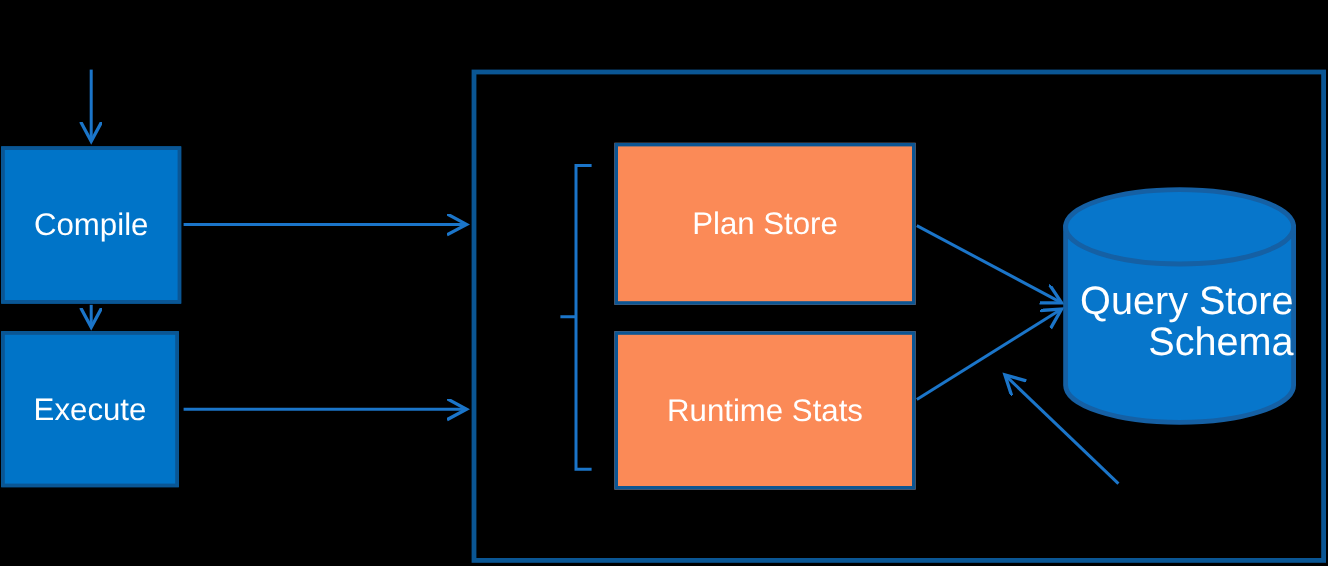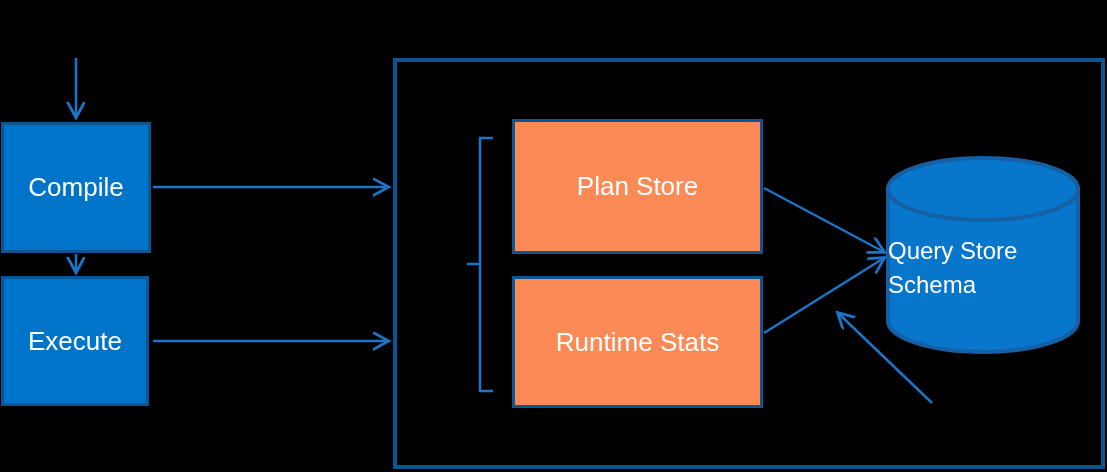--- a/index.html
+++ b/index.html
@@ -30,22 +30,22 @@
   #execute{left:1px;top:276px;width:148px;height:130px;}
   #container-rect{
     position:absolute;left:393px;top:58px;width:712px;height:411px;
     border:4px solid var(--container-border,#0A5694);
     box-sizing:border-box;
   }
   #plan-store{left:512px;top:119px;width:251px;height:135px;}
   #runtime-stats{left:512px;top:276px;width:251px;height:132px;}
   #schema-label{
     position:absolute;left:888px;top:234px;width:190px;
-    color:var(--text,#fff);font-size:24px;line-height:34px;
-    text-align:left;z-index:3;
+    color:var(--text,#fff);font-size:33px;line-height:34px;
+    text-align:right;z-index:3;
   }
   svg.overlay{position:absolute;left:0;top:0;z-index:2;pointer-events:none;}
   .arrow{stroke:var(--arrow,#1B75C9);stroke-width:2.5;fill:none;}
   .marker-head{stroke:var(--arrow,#1B75C9);fill:none;}
   .cyl{fill:var(--cylinder-fill,#0776CB);stroke:var(--cylinder-border,#1560A4);stroke-width:4;}
 </style>
 </head>
 <body>
 
 <div class="canvas">

